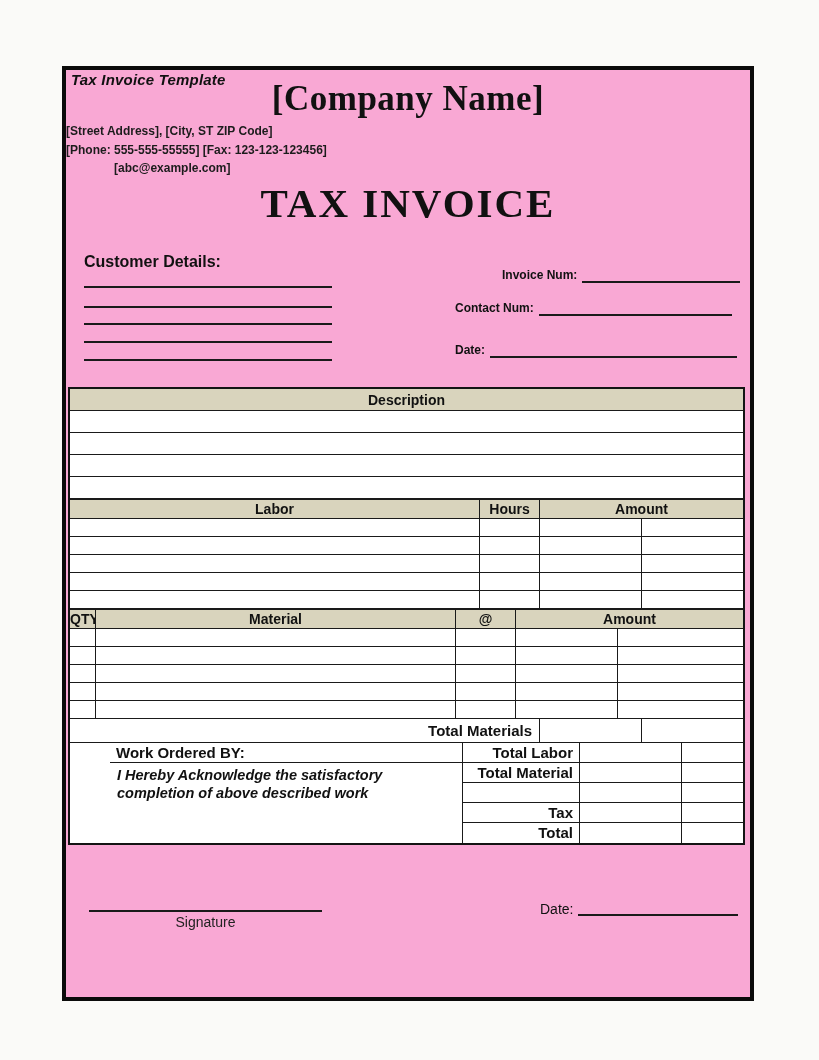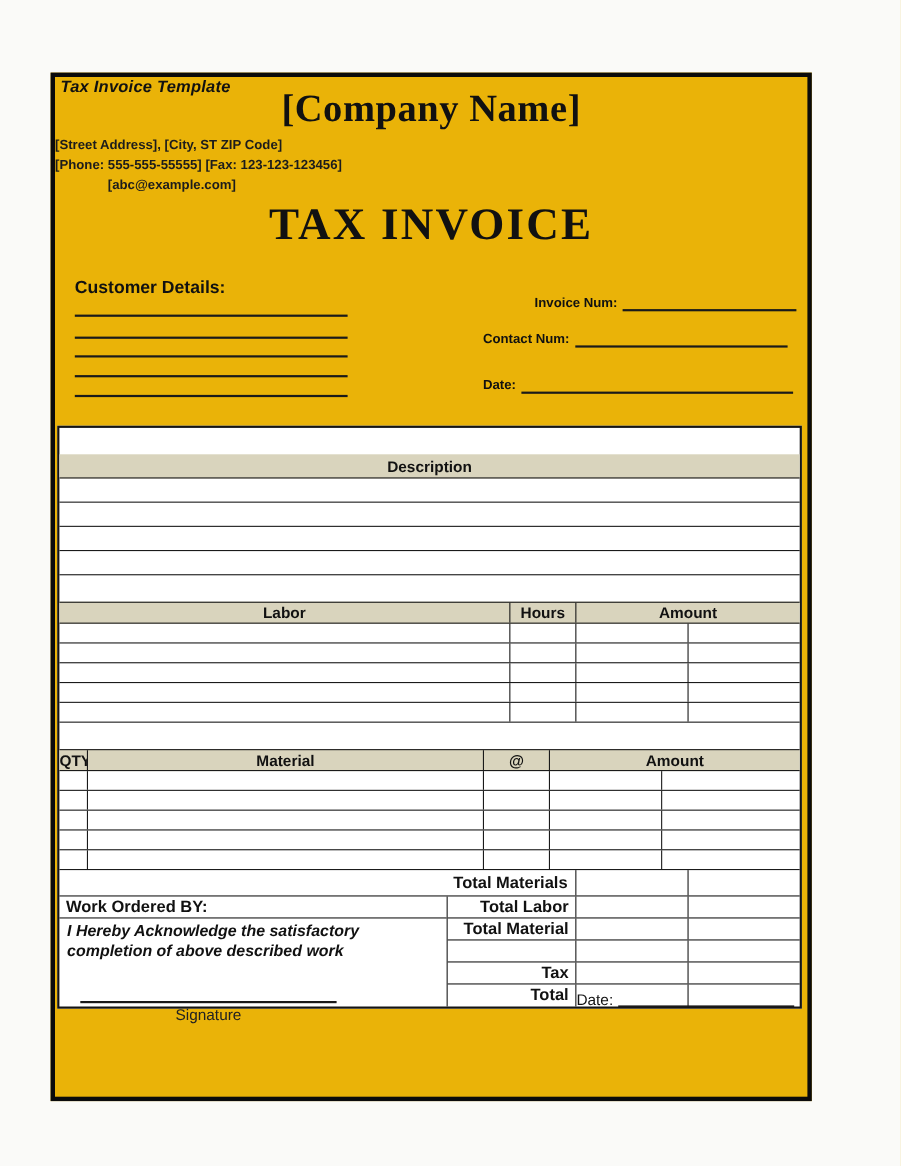--- a/index.html
+++ b/index.html
@@ -11,22 +11,22 @@
   *{margin:0;padding:0;box-sizing:border-box;}
   html,body{width:819px;height:1060px;}
   body{
     background:var(--page-bg);
     font-family:"Liberation Sans","DejaVu Sans",sans-serif;
     color:var(--ink);
     position:relative;
     overflow:hidden;
   }
   .sheet{
-    position:absolute;left:46px;top:66px;width:692px;height:935px;
-    background:#eab308;border:4px solid #0b0b0b;
+    position:absolute;left:62px;top:66px;width:692px;height:935px;
+    background:#f9a8d4;border:4px solid #0b0b0b;
   }
   
   .tpl-label{
     position:absolute;left:5px;top:1px;
     font-size:15px;font-weight:bold;font-style:italic;letter-spacing:.2px;
   }
   .company{
     position:absolute;left:0;top:9px;width:100%;text-align:center;
     font-family:"Liberation Serif","DejaVu Serif",serif;
     font-size:35px;font-weight:bold;letter-spacing:.5px;
@@ -50,40 +50,40 @@
   .field-row .f-line{flex:1;border-bottom:2px solid var(--line);height:14px;}
   .fr-invoice{left:436px;top:195px;width:238px;}
   .fr-contact{left:389px;top:228px;width:277px;}
   .fr-date{left:389px;top:270px;width:282px;}
   
   .tables{
     position:absolute;left:2px;top:317px;width:677px;
     border:2px solid #141414;background:#fff;
   }
   .t-row{display:flex;border-bottom:1px solid var(--line);}
-  .t-head{background:var(--header-bg);font-weight:bold;font-size:14px;margin-top:24px;}
+  .t-head{background:var(--header-bg);font-weight:bold;font-size:14px;}
   .t-head .hc{text-align:center;overflow:hidden;white-space:nowrap;}
   .sect{border-top:1px solid var(--line);}
   .desc-head{height:22px;line-height:22px;}
   .desc-row{height:22px;}
   .labor-head,.qty-head{height:20px;line-height:19px;}
   .body-row{height:18px;}
   .cell{border-right:1px solid var(--line);height:100%;}
   .cell:last-child{border-right:none;}
   .c-full{flex:1;}
   .c-qty{width:26px;}
   .c-material{width:360px;}
   .c-labor{width:410px;}
   .c-hours,.c-at{width:60px;}
   .c-amt1{width:102px;}
   .c-amt2{flex:1;}
   .c-amount-head{flex:1;}
   .tm-row{height:24px;line-height:23px;justify-content:flex-end;}
   .c-tm-label{width:470px;text-align:right;font-weight:bold;font-size:15px;padding-right:7px;}
-  .totals-block{display:flex;border-bottom:none;}
+  .totals-block{display:flex;border-bottom:none;padding-left:40px;}
   .wo-cell{width:353px;border-right:1px solid var(--line);}
   .wo-label{height:20px;line-height:19px;border-bottom:1px solid var(--line);font-weight:bold;font-size:15px;padding-left:6px;}
   .ack{padding:3px 10px 0 7px;font-weight:bold;font-style:italic;font-size:14.5px;line-height:18px;}
   .tot-rows{flex:1;display:flex;flex-direction:column;}
   .tot-row{display:flex;height:20px;border-bottom:1px solid var(--line);}
   .tot-row:last-child{border-bottom:none;}
   .tot-label{width:117px;border-right:1px solid var(--line);text-align:right;font-weight:bold;font-size:15px;line-height:19px;padding-right:6px;white-space:nowrap;}
   .tot-amt1{width:102px;border-right:1px solid var(--line);}
   .tot-amt2{flex:1;}
   

